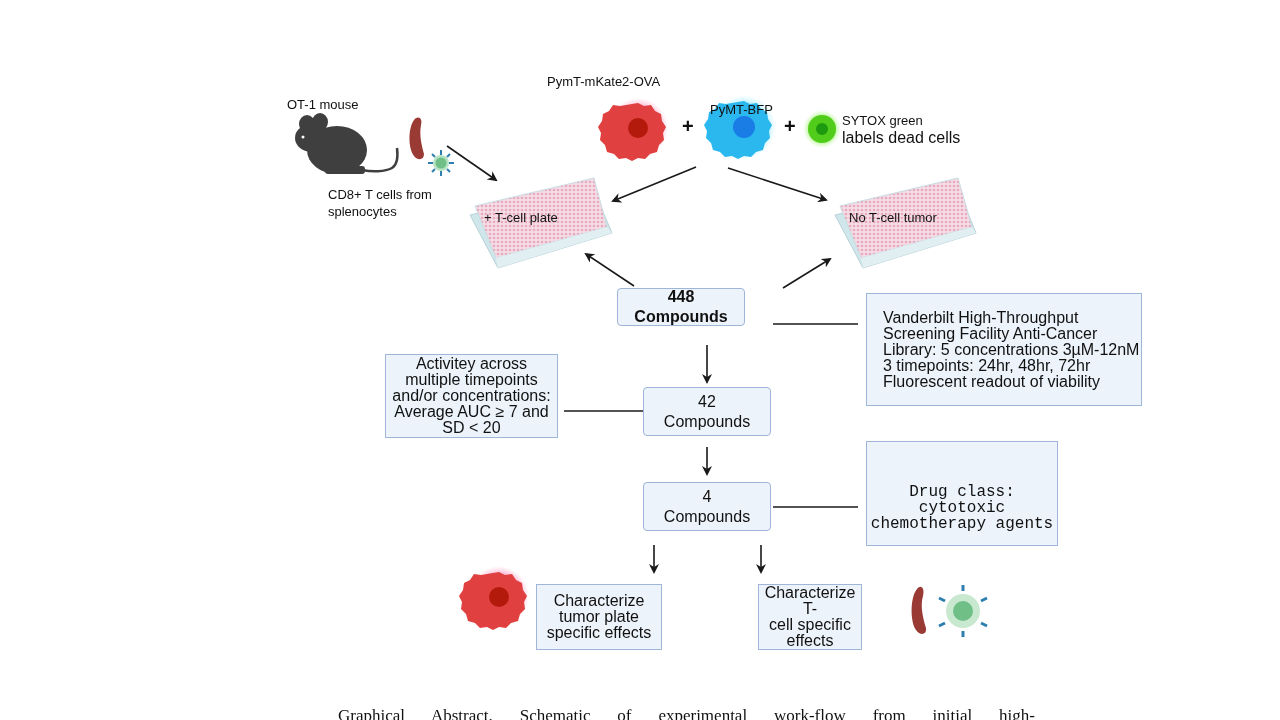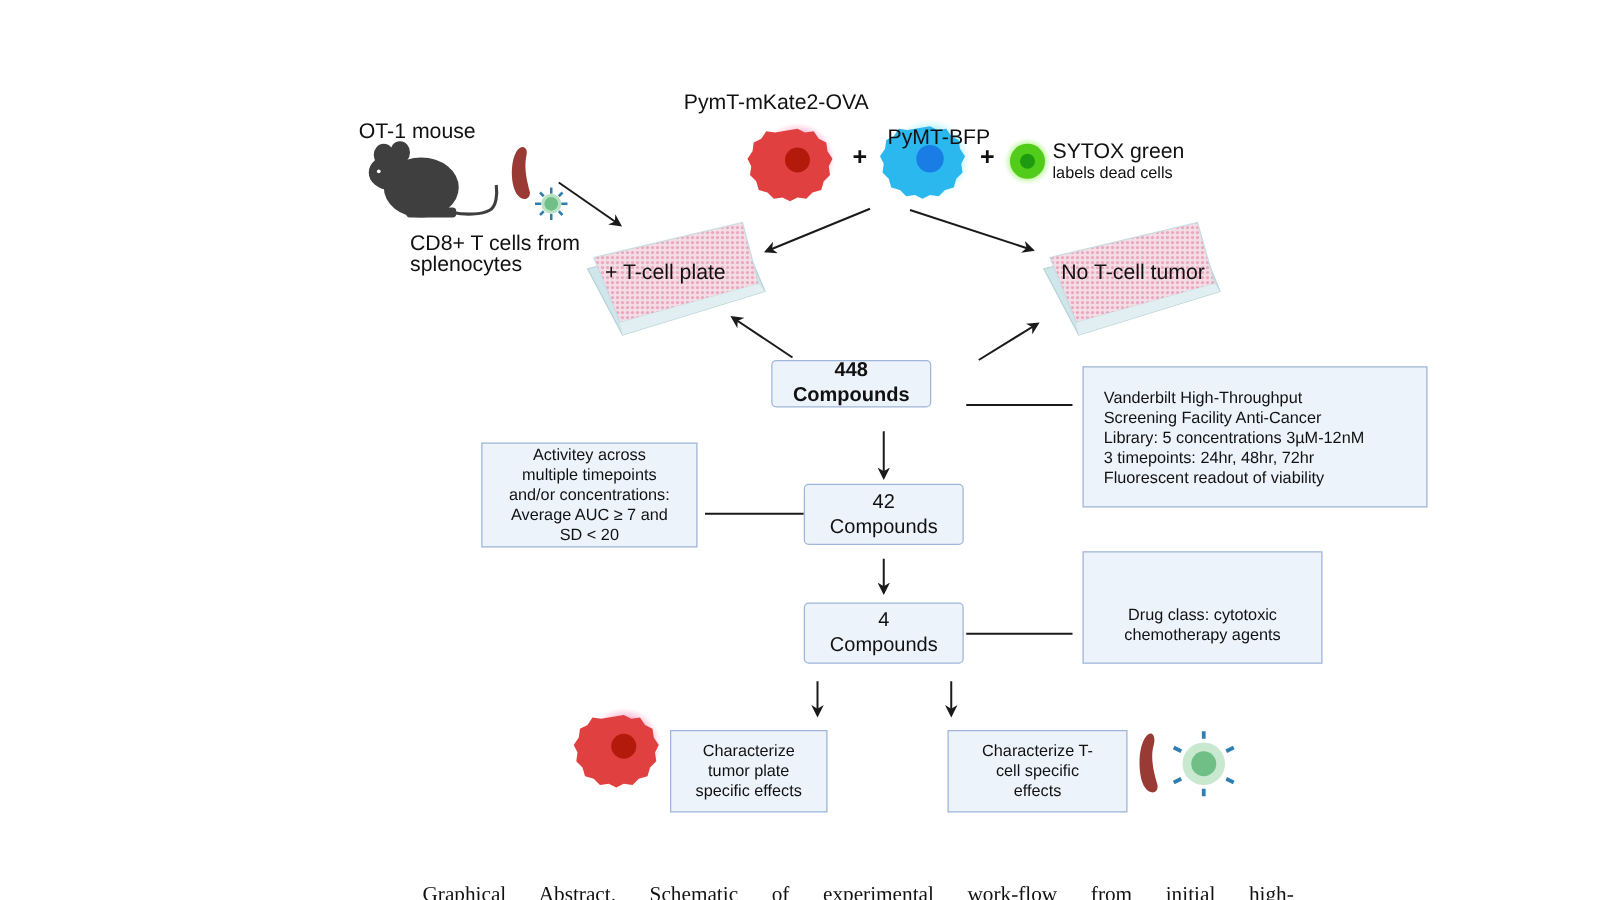--- a/index.html
+++ b/index.html
@@ -1,23 +1,23 @@
 <!DOCTYPE html>
 <html><head>
 <meta charset="utf-8">
 <style>
   html, body { margin: 0; padding: 0; background: #ffffff; }
   body { width: 1280px; height: 720px; position: relative; overflow: hidden;
          font-family: "Liberation Sans", sans-serif; color: #111; }
   .abs { position: absolute; }
-  .lbl { font-size: 17px; color: #111; line-height: 17px; white-space: nowrap; }
-  .small { font-size: 13px; line-height: 15px; text-align: center; }
+  .lbl { font-size: 13px; color: #111; line-height: 17px; white-space: nowrap; }
+  .small { font-size: 16px; line-height: 15px; text-align: center; }
   .box { position: absolute; background: #edf3fb; border: 1.5px solid #9fb5d9;
          box-sizing: border-box; display: flex; align-items: center; justify-content: center;
-         text-align: center; font-size: 13px; line-height: 16px; color: #111; }
+         text-align: center; font-size: 16px; line-height: 16px; color: #111; }
   .box.round { border-radius: 4px; font-size: 16px; line-height: 20px; }
   .box.left { justify-content: flex-start; text-align: left; padding-left: 16px; }
   .box-text { white-space: pre-line; }
   .caption { position: absolute; left: 338px; top: 672px; width: 697px;
              font-family: "Liberation Serif", serif; font-size: 17px; line-height: 20px;
              text-align: justify; color: #111; }
   .caption-line1 { text-align-last: justify; display: block; margin-top: 34px; }
   svg.overlay { position: absolute; left: 0; top: 0; }
 </style>
 </head>
@@ -177,31 +177,31 @@
 3 timepoints: 24hr, 48hr, 72hr
 Fluorescent readout of viability</div>
 </div>
 <div class="box" style="left:385px; top:354px; width:173px; height:84px;">
   <div class="box-text">Activitey across
 multiple timepoints
 and/or concentrations:
 Average AUC ≥ 7 and
 SD &lt; 20</div>
 </div>
-<div class="box" style="left:866px; top:441px; width:192px; height:90px; align-items:flex-start; padding-top:42px;">
+<div class="box" style="left:866px; top:441px; width:192px; height:105px; align-items:flex-start; padding-top:42px;font-family:Liberation Mono, monospace;">
   <div class="box-text">Drug class: cytotoxic
 chemotherapy agents</div>
 </div>
 
 <div class="box" style="left:536px; top:584px; width:126px; height:66px;">
   <div class="box-text">Characterize
 tumor plate
 specific effects</div>
 </div>
-<div class="box" style="left:758px; top:584px; width:144px; height:66px;">
+<div class="box" style="left:758px; top:584px; width:104px; height:66px;">
   <div class="box-text">Characterize T-
 cell specific
 effects</div>
 </div>
 
 <div class="caption">
   <span class="caption-line1">Graphical Abstract. Schematic of experimental work-flow from initial high-</span>
 </div>
 
 </body></html>

